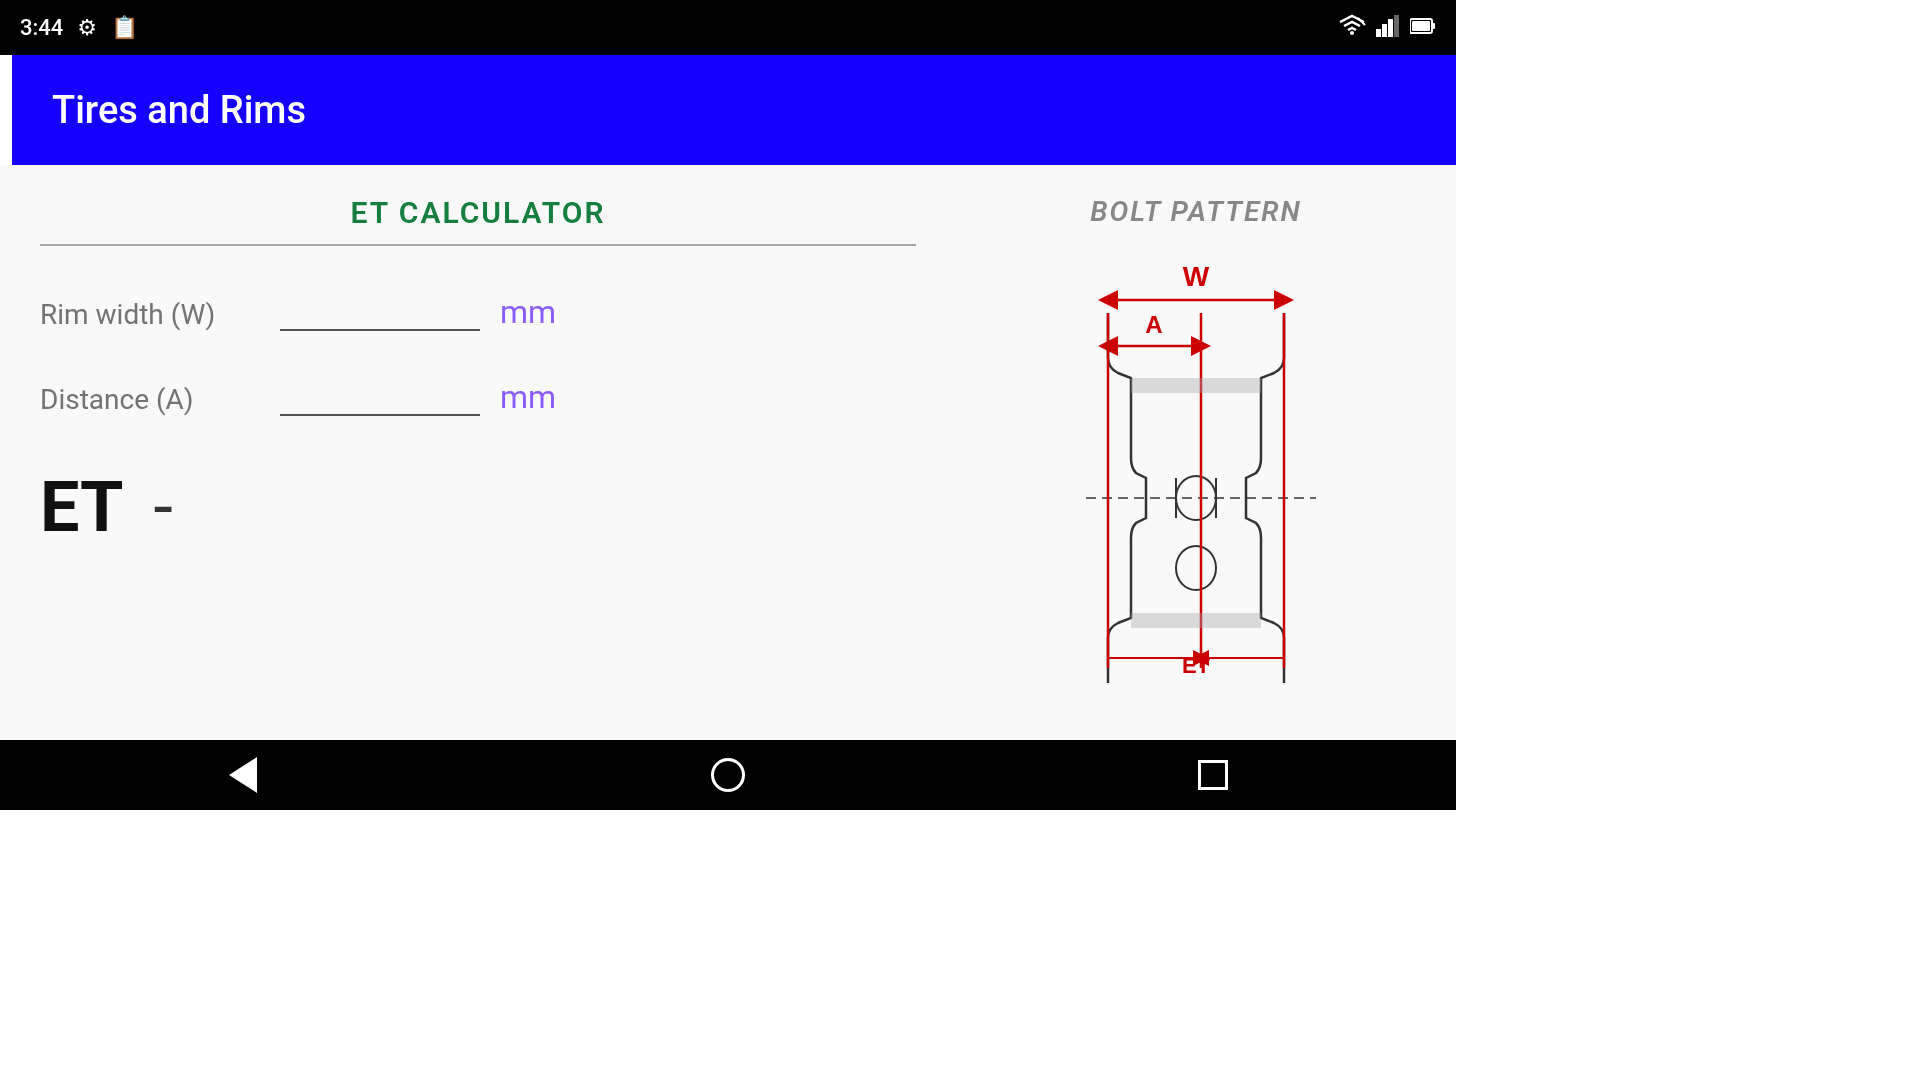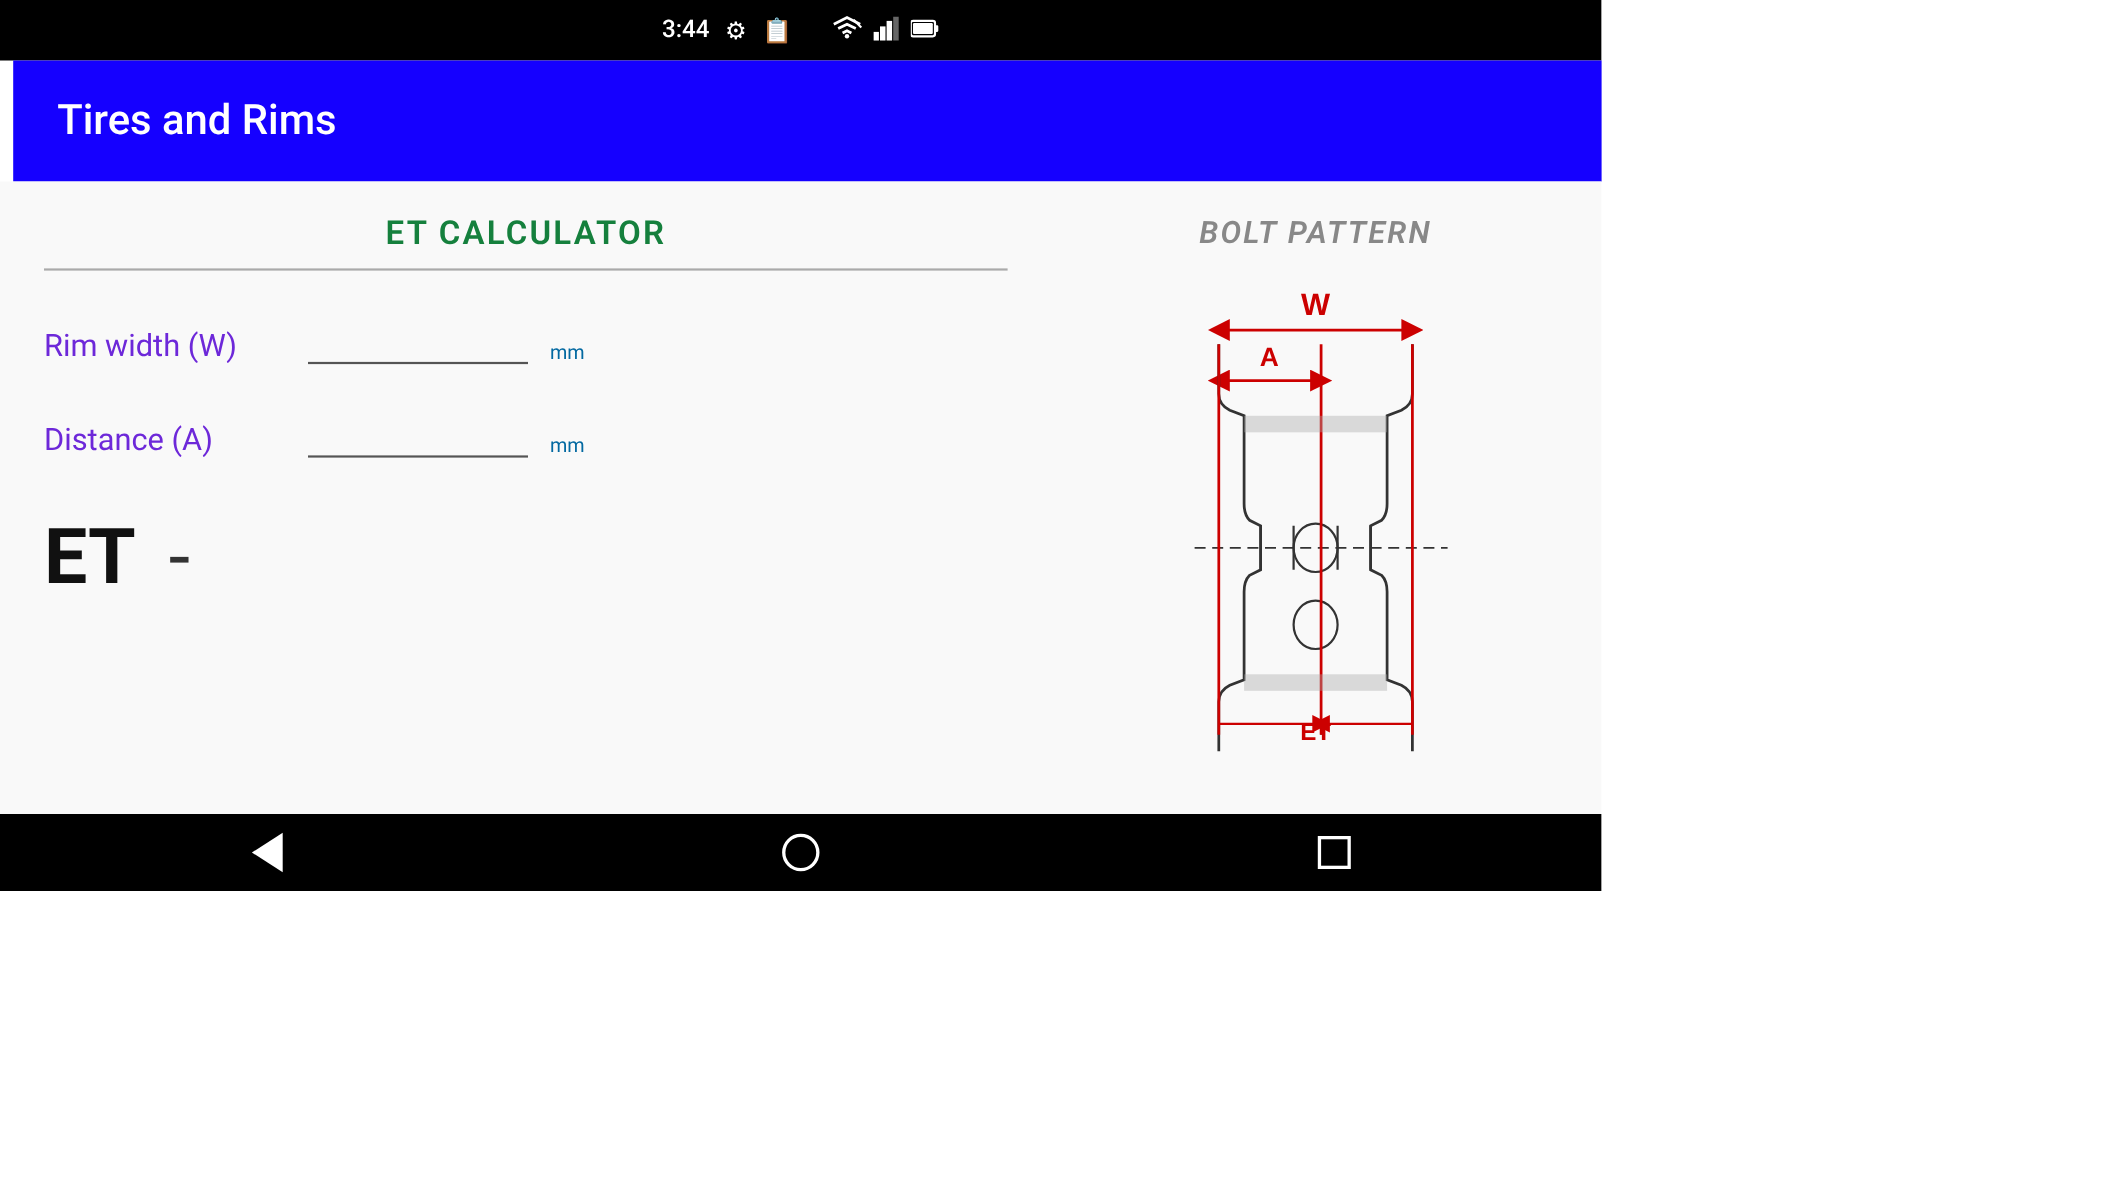--- a/index.html
+++ b/index.html
@@ -11,21 +11,21 @@
       overflow: hidden;
     }
 
     
     .status-bar {
       width: 100%;
       height: 55px;
       background: #000;
       display: flex;
       align-items: center;
-      justify-content: center;
+      justify-content: space-between;
       padding: 0 20px;
       color: #fff;
       gap: 36px;
     }
     .status-left {
       display: flex;
       align-items: center;
       gap: 14px;
       font-size: 22px;
       font-weight: 500;
@@ -82,39 +82,39 @@
     }
 
     .field-row {
       display: flex;
       align-items: flex-end;
       margin-bottom: 40px;
       gap: 20px;
     }
     .field-label {
       font-size: 28px;
-      color: #6d28d9;
+      color: #737373;
       min-width: 220px;
     }
     .field-input-wrap {
       position: relative;
     }
     .field-input {
       width: 200px;
       border: none;
       border-bottom: 2px solid #555;
       font-size: 26px;
       padding: 6px 4px;
       outline: none;
       background: transparent;
       color: #333;
     }
     .field-unit {
-      font-size: 18px;
-      color: #0369a1;
+      font-size: 32px;
+      color: #8b5cf6;
     }
 
     
     .et-result {
       margin-top: 50px;
       display: flex;
       align-items: center;
       gap: 30px;
     }
     .et-label {

